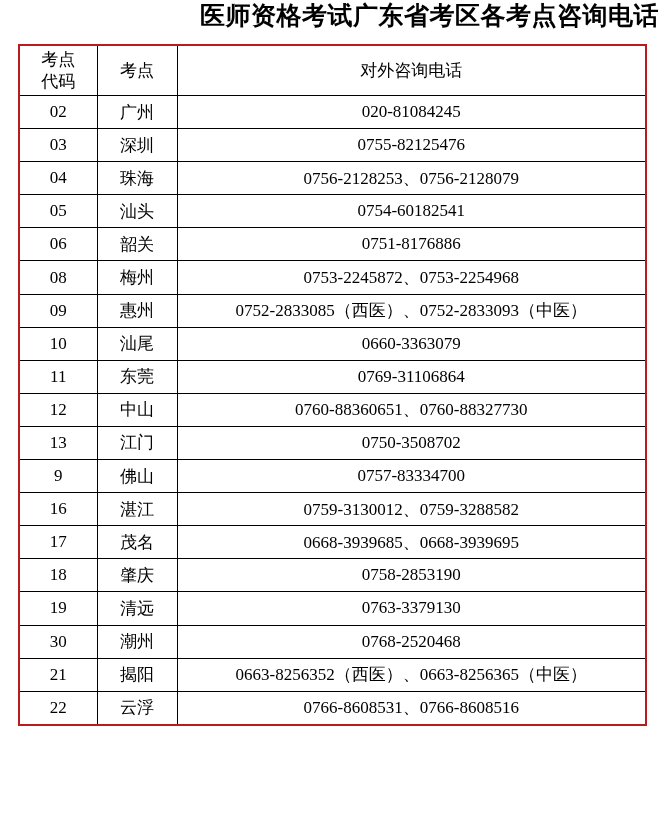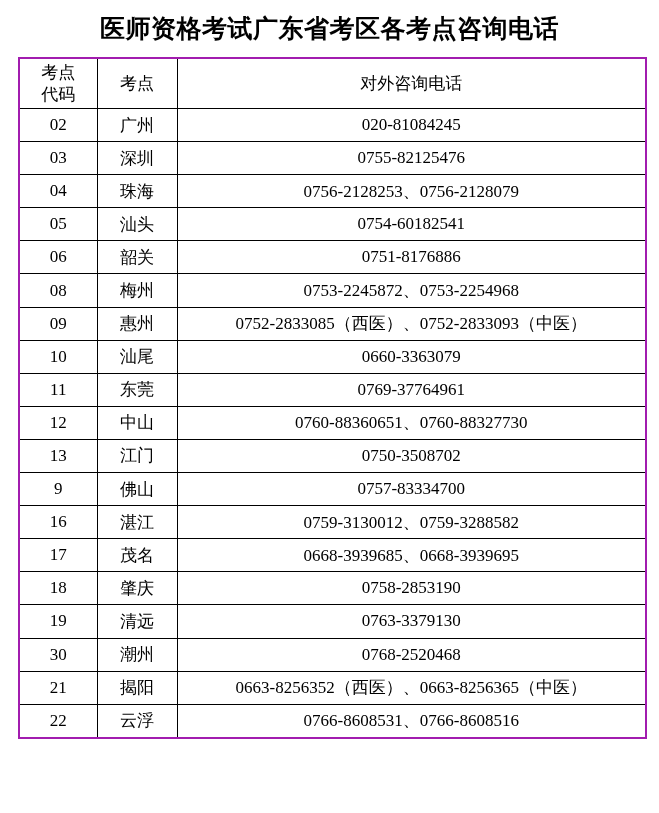--- a/index.html
+++ b/index.html
@@ -8,33 +8,32 @@
     background: #ffffff;
   }
   body {
     width: 659px;
     height: 813px;
     font-family: "Liberation Serif", "DejaVu Serif", serif;
     color: #000000;
     overflow: hidden;
   }
   .page-title {
-    text-align: center;
+    text-align: right;
     font-size: 25px;
     font-weight: bold;
-    padding-top: 13px;
     letter-spacing: 0.5px;
     line-height: 32px;
   }
   table.contact-table {
     border-collapse: collapse;
     table-layout: fixed;
     width: 627px;
     margin: 12px 0 0 18px;
-    border: 2px solid #a21caf;
+    border: 2px solid #b91c1c;
   }
   table.contact-table th,
   table.contact-table td {
     border: 1px solid #000000;
     text-align: center;
     vertical-align: middle;
     font-weight: normal;
     font-size: 17px;
     padding: 0 2px;
     overflow: hidden;
@@ -112,21 +111,21 @@
         <td>0752-2833085（西医）、0752-2833093（中医）</td>
       </tr>
       <tr>
         <td>10</td>
         <td>汕尾</td>
         <td>0660-3363079</td>
       </tr>
       <tr>
         <td>11</td>
         <td>东莞</td>
-        <td>0769-37764961</td>
+        <td>0769-31106864</td>
       </tr>
       <tr>
         <td>12</td>
         <td>中山</td>
         <td>0760-88360651、0760-88327730</td>
       </tr>
       <tr>
         <td>13</td>
         <td>江门</td>
         <td>0750-3508702</td>

